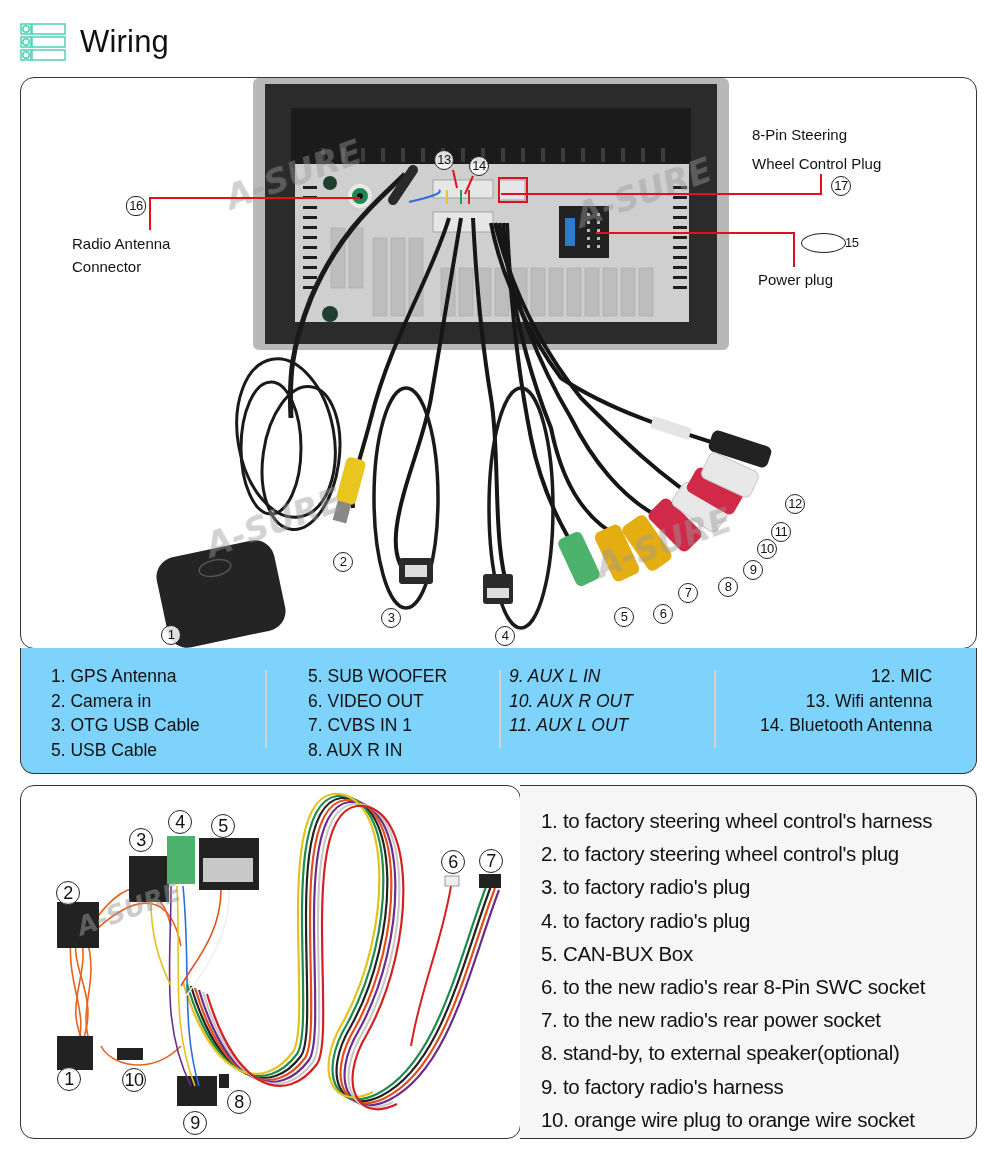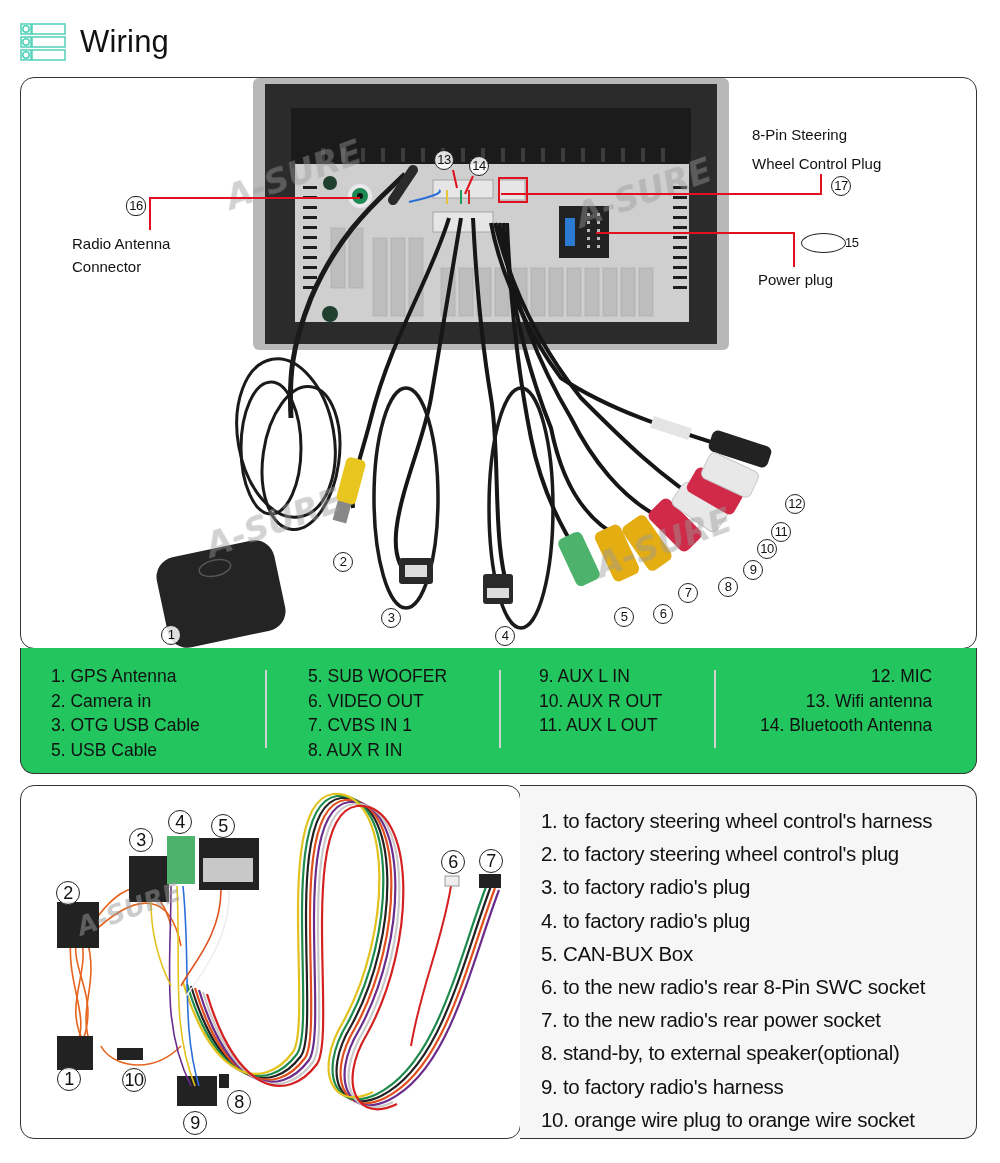--- a/index.html
+++ b/index.html
@@ -5,21 +5,21 @@
   * { box-sizing: border-box; margin: 0; padding: 0; }
   html, body { width: 1000px; height: 1163px; background: #ffffff; overflow: hidden; }
   body { font-family: "Liberation Sans", sans-serif; color: #111; position: relative; }
 
   .header { position: absolute; left: 20px; top: 22px; height: 40px; display: flex; align-items: center; }
   .header .list-icon { width: 46px; height: 40px; margin-right: 14px; }
   .header .title { font-size: 31px; color: #111; font-weight: normal; letter-spacing: 0.2px; }
 
   .panel { position: absolute; border: 1px solid #333; border-radius: 14px; background: #fff; overflow: hidden; }
   #panel-top { left: 20px; top: 77px; width: 957px; height: 572px; }
-  #panel-legend { left: 20px; top: 648px; width: 957px; height: 126px; background: #22c55e; border-top: none; border-radius: 0 0 14px 14px; padding-left: 7px; }
+  #panel-legend { left: 20px; top: 648px; width: 957px; height: 126px; background: #7dd3fc; border-top: none; border-radius: 0 0 14px 14px; padding-left: 7px; }
   #panel-harness-img { left: 20px; top: 785px; width: 501px; height: 354px; }
   #panel-harness-list { left: 520px; top: 785px; width: 457px; height: 354px; background: #f6f6f6; border-left: none; border-radius: 0 14px 14px 0; }
 
   .callout { position: absolute; font-size: 15px; color: #111; line-height: 23px; }
   .num-circle { position: absolute; width: 20px; height: 20px; border: 1.3px solid #222; border-radius: 50%;
     font-size: 13px; line-height: 18px; text-align: center; color: #111; background: rgba(255,255,255,0.85); letter-spacing: -0.5px; }
   .num-circle.big { width: 24px; height: 24px; font-size: 18px; line-height: 22px; }
 
   .legend-col { position: absolute; top: 16px; font-size: 17.5px; line-height: 24.5px; color: #111; }
   .legend-col div { white-space: nowrap; }
@@ -259,21 +259,21 @@
     <div>5. USB Cable</div>
   </div>
   <div class="legend-sep" style="left:244px;"></div>
   <div class="legend-col" style="left:287px;">
     <div>5. SUB WOOFER</div>
     <div>6. VIDEO OUT</div>
     <div>7. CVBS IN 1</div>
     <div>8. AUX R IN</div>
   </div>
   <div class="legend-sep" style="left:478px;"></div>
-  <div class="legend-col" style="left:518px;">
+  <div class="legend-col" style="left:488px;font-style:italic;">
     <div>9. AUX L IN</div>
     <div>10. AUX R OUT</div>
     <div>11. AUX L OUT</div>
   </div>
   <div class="legend-sep" style="left:693px;"></div>
   <div class="legend-col" style="left:739px;text-align:right;">
     <div>12. MIC</div>
     <div>13. Wifi antenna</div>
     <div>14. Bluetooth Antenna</div>
   </div>

